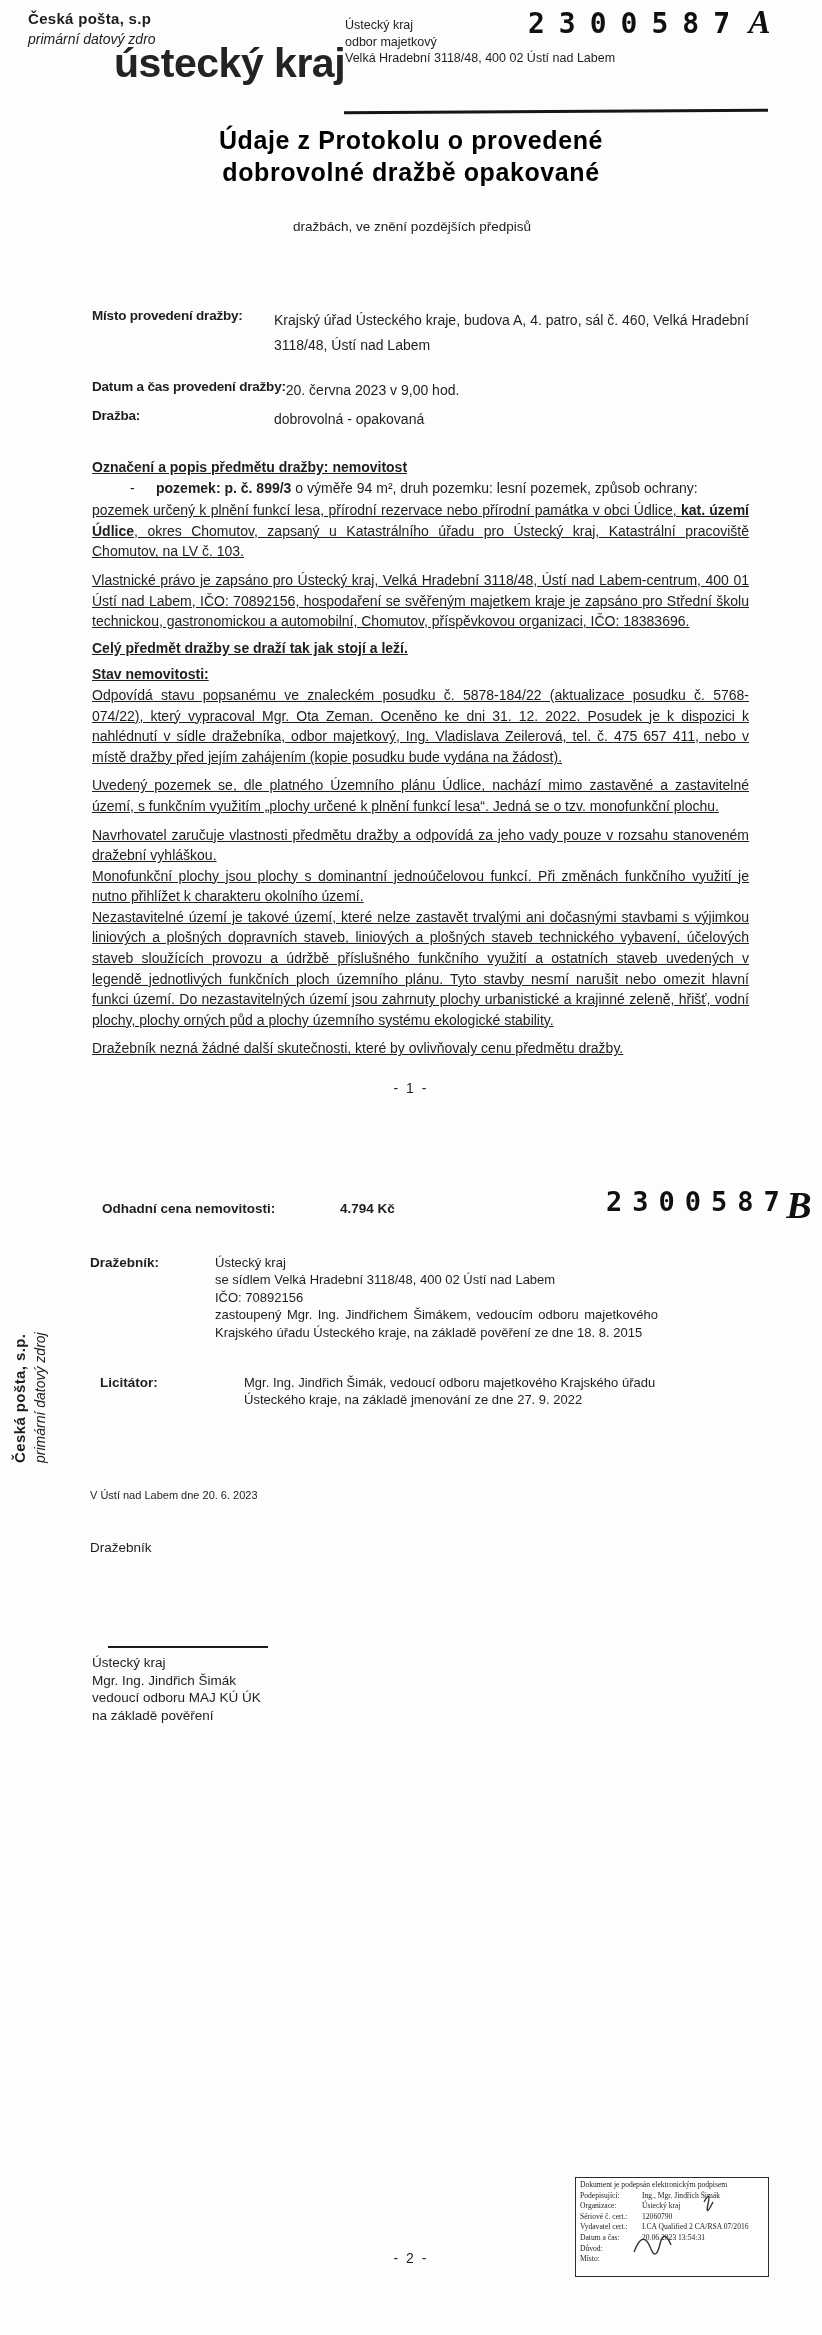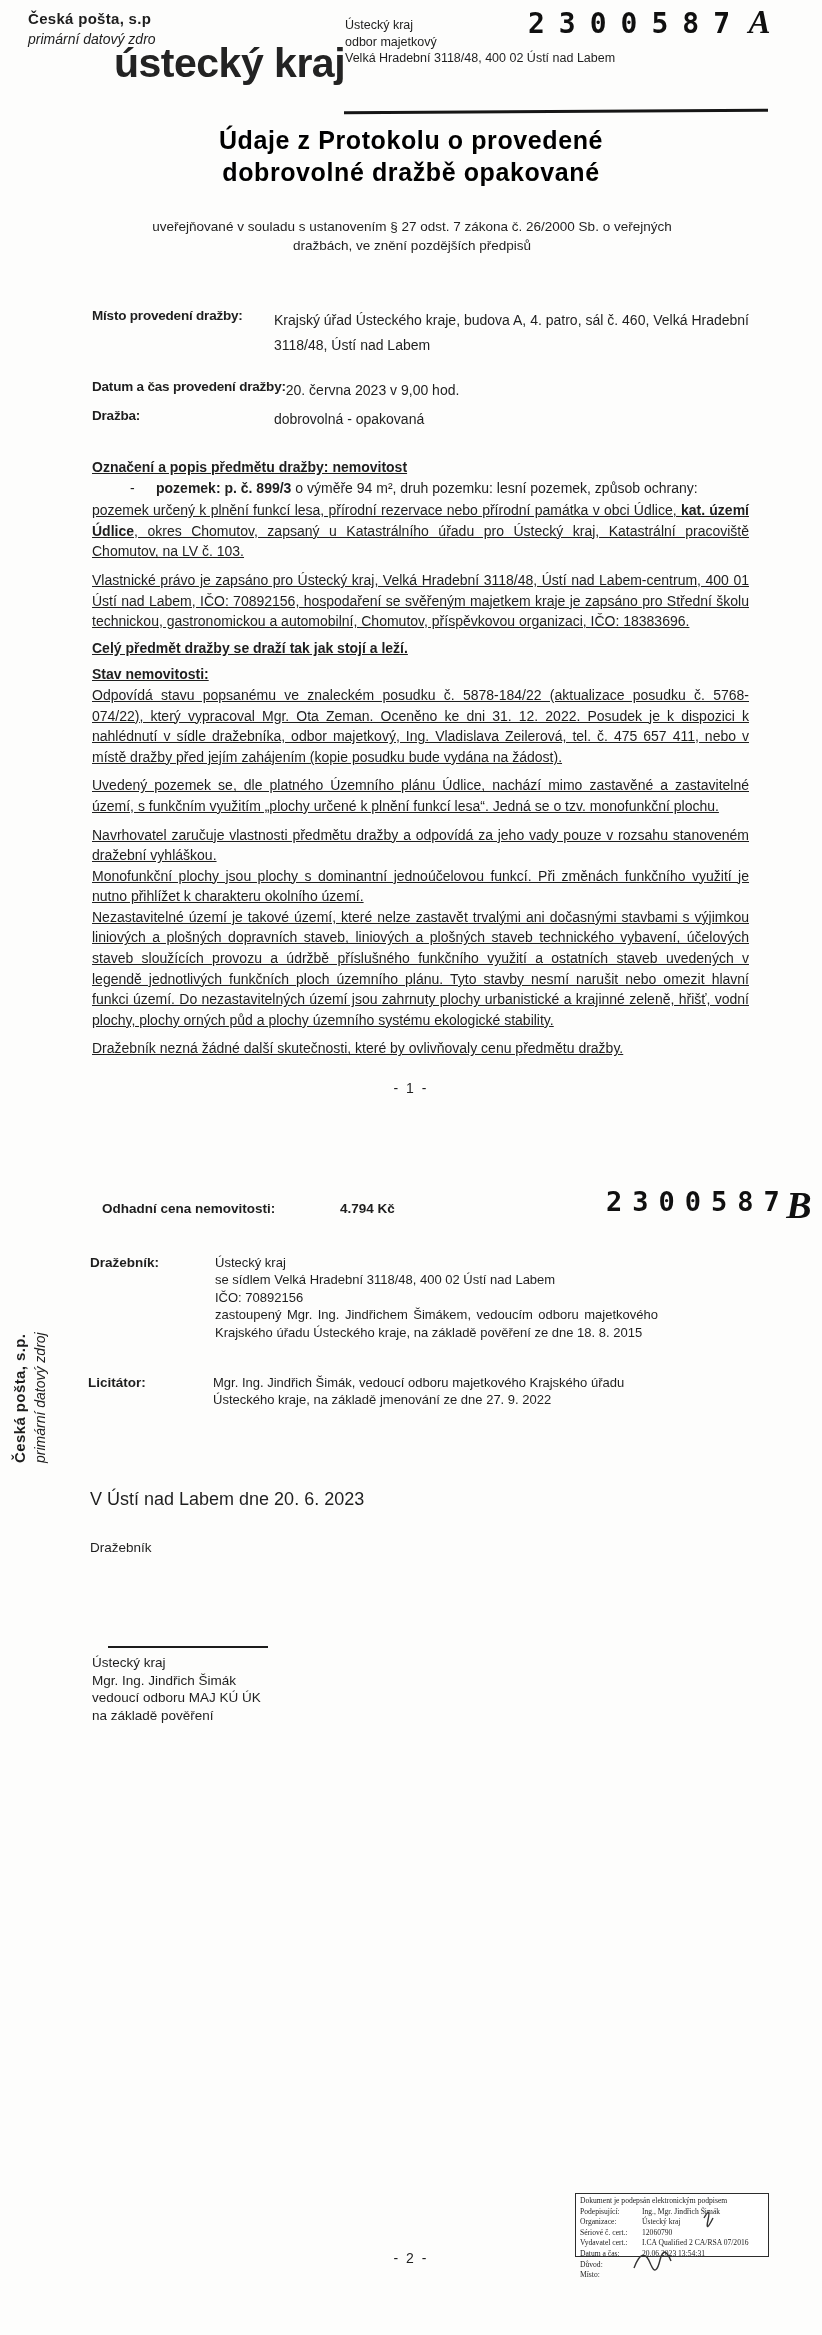--- a/index.html
+++ b/index.html
@@ -51,31 +51,31 @@
   #stamp-b{left:606px;top:1176px;}
   #stamp-b .stamp-digits{font-size:27px;letter-spacing:10px;}
   #stamp-b .stamp-letter{font-size:38px;position:relative;top:7px;left:-8px;}
 
   #row-estimate{left:102px;top:1201px;width:562px;display:flex;font-weight:bold;font-size:13.5px;}
   #row-estimate .lab{flex:0 0 238px;}
   .p2row{display:flex;font-size:13px;line-height:17.4px;}
   .p2row .lab{flex:0 0 125px;font-weight:bold;font-size:13.5px;}
   .p2row .val{flex:1;}
   #row-auctioneer{left:90px;top:1254px;width:568px;}
-  #row-licitator{left:88px;top:1374px;width:568px;}
+  #row-licitator{left:100px;top:1374px;width:568px;gap:19px;}
   #row-price{left:90px;top:1424px;width:640px;display:flex;font-weight:bold;font-size:13.5px;}
   #row-price .lab{flex:0 0 228px;}
-  #place-date{left:90px;top:1489px;font-size:18px;text-align:right;}
+  #place-date{left:90px;top:1489px;font-size:11px;text-align:right;}
   #sig-role{left:90px;top:1540px;font-size:13.5px;}
   #sig-line{left:108px;top:1646px;width:160px;height:2px;background:#1c1c1c;}
   #sig-block{left:92px;top:1654px;font-size:13.5px;line-height:17.6px;}
 
-  #esign-box{left:575px;top:2177px;width:194px;height:64px;border:1px solid #2c2c2c;background:#fff;
+  #esign-box{left:575px;top:2177px;width:194px;height:100px;border:1px solid #2c2c2c;background:#fff;
              font-family:"Liberation Serif",serif;font-size:7.6px;line-height:10.6px;color:#222;
-             padding:2px 13px 0 4px;margin-top:16px;}
+             padding:2px 13px 0 4px;}
   .esrow{display:flex;}
   .eslabel{flex:0 0 62px;}
   .esvalue{flex:1;}
   #esign-scribble{position:absolute;left:0;top:0;pointer-events:none;}
   #footer2{left:0;top:2250px;width:822px;text-align:center;font-size:14px;letter-spacing:2px;}
 </style>
 </head>
 <body>
 
 <div class="page">
@@ -99,21 +99,20 @@
   </div>
 
   <div class="abs" id="rule1"></div>
 
   <div class="abs" id="title">
     <div>Údaje z Protokolu o provedené</div>
     <div>dobrovolné dražbě opakované</div>
   </div>
 
   <div class="abs" id="subtitle">
-    <div>uveřejňované v souladu s ustanovením § 27 odst. 7 zákona č. 26/2000 Sb. o veřejných</div>
     <div>dražbách, ve znění pozdějších předpisů</div>
   </div>
 
   <div class="abs" id="fields">
     <div class="frow">
       <div class="flabel">Místo provedení dražby:</div>
       <div class="fvalue just">Krajský úřad Ústeckého kraje, budova A, 4. patro, sál č. 460, Velká Hradební 3118/48, Ústí nad Labem</div>
     </div>
     <div class="frow single">
       <div class="flabel">Datum a čas provedení dražby:</div>

